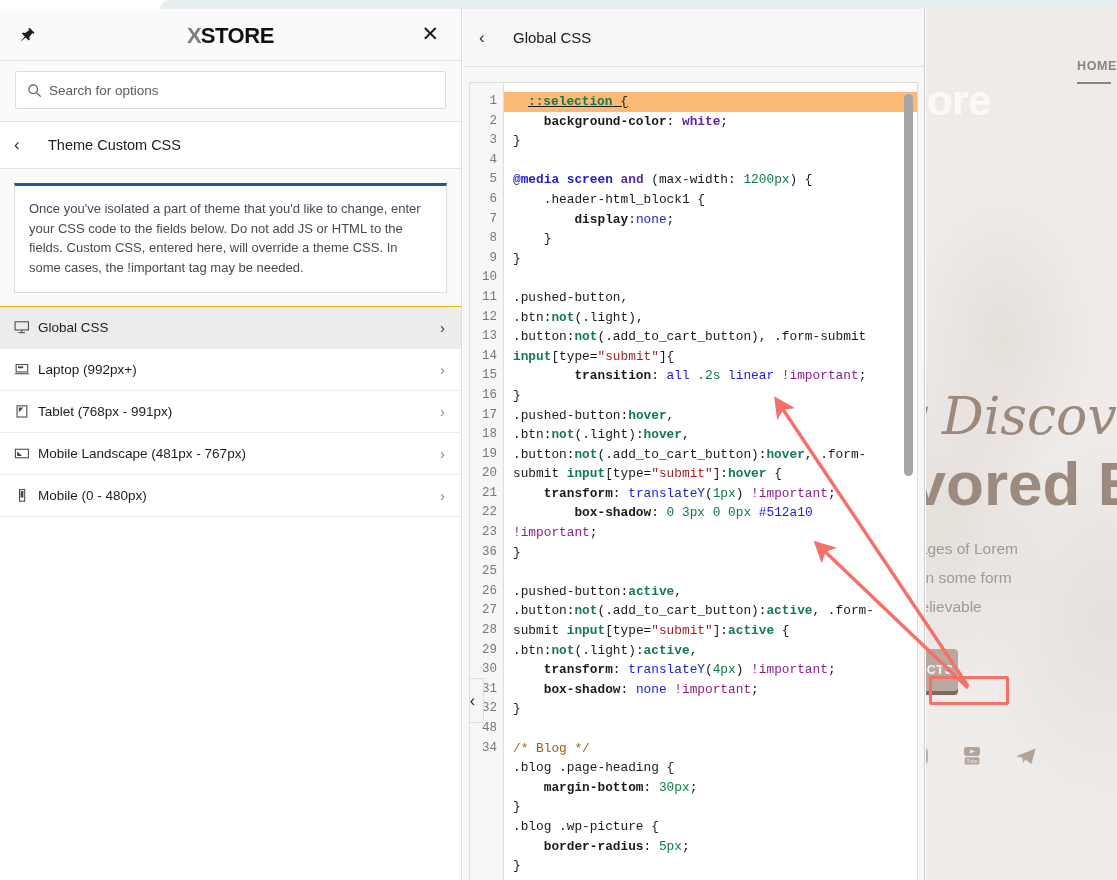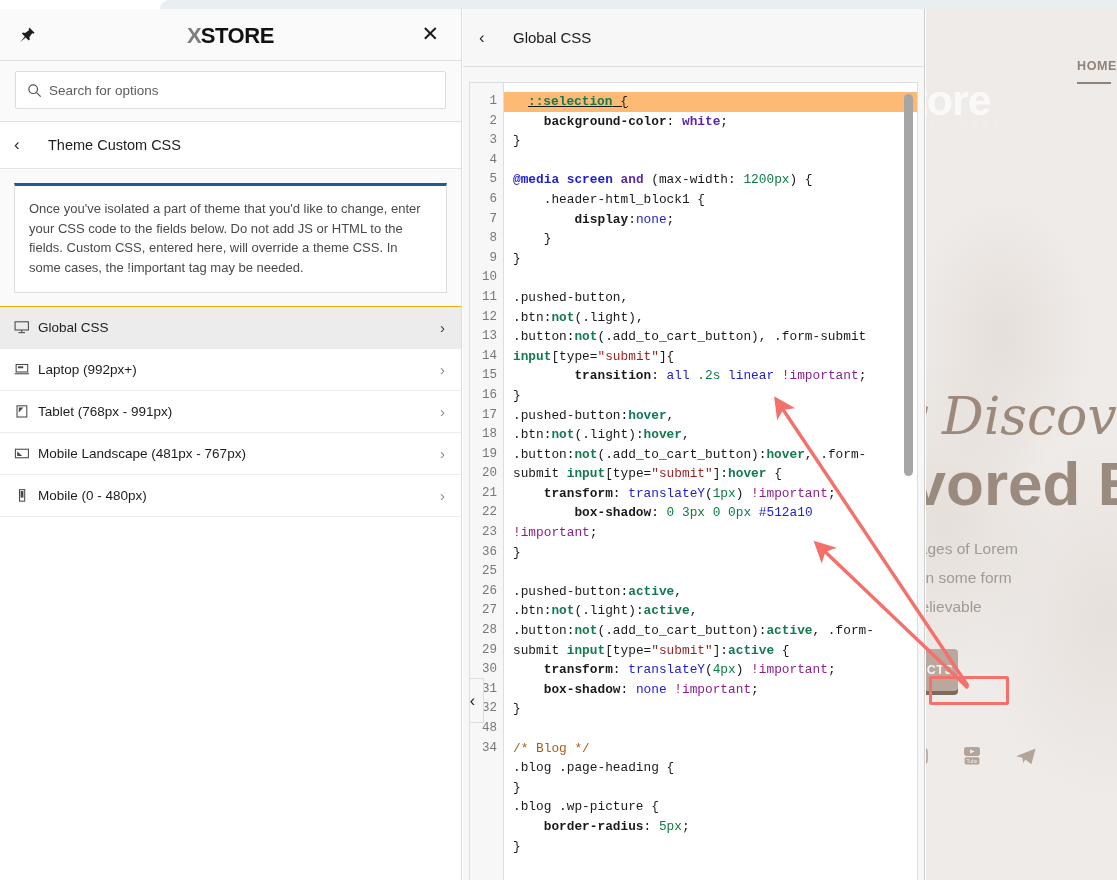--- a/index.html
+++ b/index.html
@@ -357,28 +357,29 @@
           <div class="cl">        <b>transition</b>: <span class="t-val">all</span> <span class="t-num">.2s</span> <span class="t-val">linear</span> <span class="t-imp">!important</span>;</div>
           <div class="cl">}</div>
           <div class="cl">.pushed-button:<span class="t-green">hover</span>,</div>
           <div class="cl">.btn:<span class="t-green">not</span>(.light):<span class="t-green">hover</span>,</div>
           <div class="cl">.button:<span class="t-green">not</span>(.add_to_cart_button):<span class="t-green">hover</span>, .form-submit <span class="t-green">input</span>[type=<span class="t-str">"submit"</span>]:<span class="t-green">hover</span> {</div>
           <div class="cl">    <b>transform</b>: <span class="t-val">translateY</span>(<span class="t-num">1px</span>) <span class="t-imp">!important</span>;</div>
           <div class="cl">        <b>box-shadow</b>: <span class="t-num">0</span> <span class="t-num">3px</span> <span class="t-num">0</span> <span class="t-num">0px</span> <span class="t-val">#512a10</span> <span class="t-imp">!important</span>;</div>
           <div class="cl">}</div>
           <div class="cl">&nbsp;</div>
           <div class="cl">.pushed-button:<span class="t-green">active</span>,</div>
+          <div class="cl">.button:<span class="t-green">not</span>(.add_to_cart_button):<span class="t-green">active</span>, .form-submit <span class="t-green">input</span>[type=<span class="t-str">"submit"</span>]:<span class="t-green">active</span> {</div>
           <div class="cl">.btn:<span class="t-green">not</span>(.light):<span class="t-green">active</span>,</div>
-          <div class="cl">.button:<span class="t-green">not</span>(.add_to_cart_button):<span class="t-green">active</span>, .form-submit <span class="t-green">input</span>[type=<span class="t-str">"submit"</span>]:<span class="t-green">active</span> {</div>
           <div class="cl">    <b>transform</b>: <span class="t-val">translateY</span>(<span class="t-num">4px</span>) <span class="t-imp">!important</span>;</div>
           <div class="cl">    <b>box-shadow</b>: <span class="t-val">none</span> <span class="t-imp">!important</span>;</div>
           <div class="cl">}</div>
           <div class="cl">&nbsp;</div>
           <div class="cl"><span class="t-cmt">/* Blog */</span></div>
           <div class="cl">.blog .page-heading {</div>
+          <div class="cl">    <b>margin-bottom</b>: <span class="t-num">30px</span>;</div>
           <div class="cl">}</div>
           <div class="cl">.blog .wp-picture {</div>
           <div class="cl">    <b>border-radius</b>: <span class="t-num">5px</span>;</div>
           <div class="cl">}</div>
         </div>
       </div>
       <div class="scrollbar"></div>
       <div class="collapse-tab">‹</div>
     </div>
   </div>

